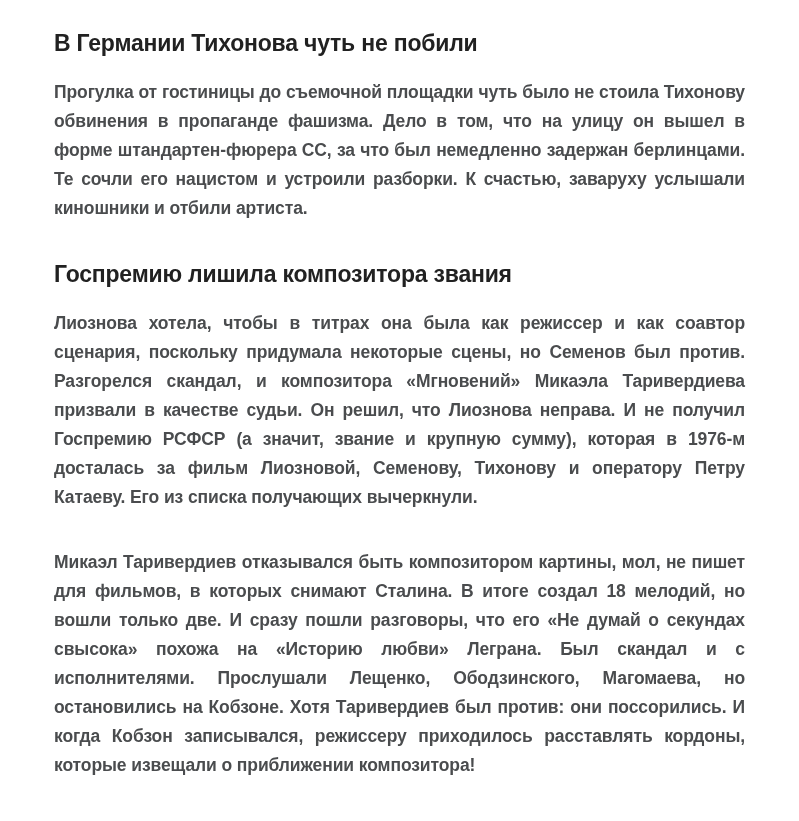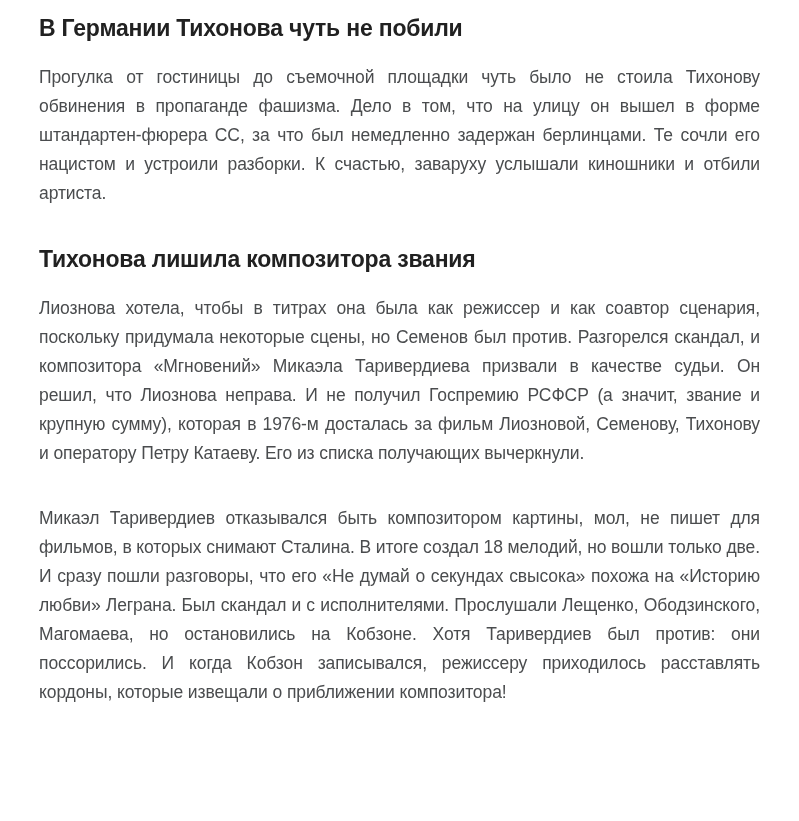--- a/index.html
+++ b/index.html
@@ -10,53 +10,53 @@
   }
   body {
     width: 799px;
     height: 821px;
     overflow: hidden;
     font-family: "Liberation Sans", "DejaVu Sans", sans-serif;
   }
   .article {
     padding: 12px 38px 0 38px;
   }
-  .section { margin: 1px; }
+  .section { margin: 16px; }
   .section-heading {
     font-family: "Liberation Sans", "DejaVu Sans", sans-serif;
     font-size: 23px;
     line-height: 30px;
     font-weight: 700;
     color: #212121;
     margin: 0 0 20px 0;
     letter-spacing: -0.2px;
   }
   .section-paragraph {
     font-size: 17.5px;
     line-height: 29px;
-    font-weight: 400;
+    font-weight: 700;
     color: #4a4c4e;
     margin: 0 0 36px 0;
     text-align: justify;
     letter-spacing: -0.1px;
   }
   .section:last-child .section-paragraph { margin-bottom: 0; }
 </style>
 </head>
 <body>
 
 <div class="article">
 
   <div class="section">
     <h2 class="section-heading">В Германии Тихонова чуть не побили</h2>
     <p class="section-paragraph">Прогулка от гостиницы до съемочной площадки чуть было не стоила Тихонову обвинения в пропаганде фашизма. Дело в том, что на улицу он вышел в форме штандартен-фюрера СС, за что был немедленно задержан берлинцами. Те сочли его нацистом и устроили разборки. К счастью, заваруху услышали киношники и отбили артиста.</p>
   </div>
 
   <div class="section">
-    <h2 class="section-heading">Тихонова лишила композитора звания</h2>
+    <h2 class="section-heading">Госпремию лишила композитора звания</h2>
     <p class="section-paragraph">Лиознова хотела, чтобы в титрах она была как режиссер и как соавтор сценария, поскольку придумала некоторые сцены, но Семенов был против. Разгорелся скандал, и композитора «Мгновений» Микаэла Таривердиева призвали в качестве судьи. Он решил, что Лиознова неправа. И не получил Госпремию РСФСР (а значит, звание и крупную сумму), которая в 1976-м досталась за фильм Лиозновой, Семенову, Тихонову и оператору Петру Катаеву. Его из списка получающих вычеркнули.</p>
   </div>
 
   <div class="section">
     <p class="section-paragraph">Микаэл Таривердиев отказывался быть композитором картины, мол, не пишет для фильмов, в которых снимают Сталина. В итоге создал 18 мелодий, но вошли только две. И сразу пошли разговоры, что его «Не думай о секундах свысока» похожа на «Историю любви» Леграна. Был скандал и с исполнителями. Прослушали Лещенко, Ободзинского, Магомаева, но остановились на Кобзоне. Хотя Таривердиев был против: они поссорились. И когда Кобзон записывался, режиссеру приходилось расставлять кордоны, которые извещали о приближении композитора!</p>
   </div>
 
 </div>
 
 </body></html>

